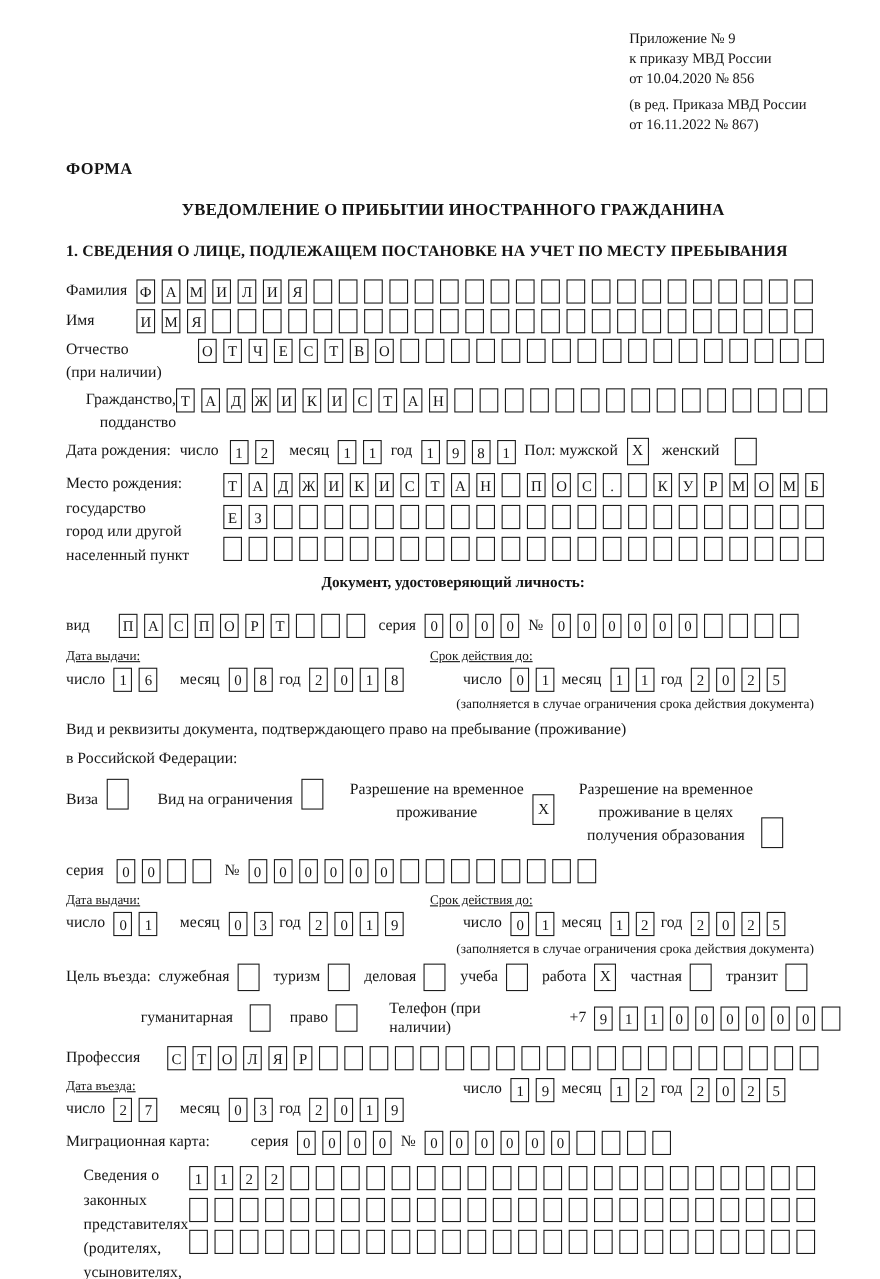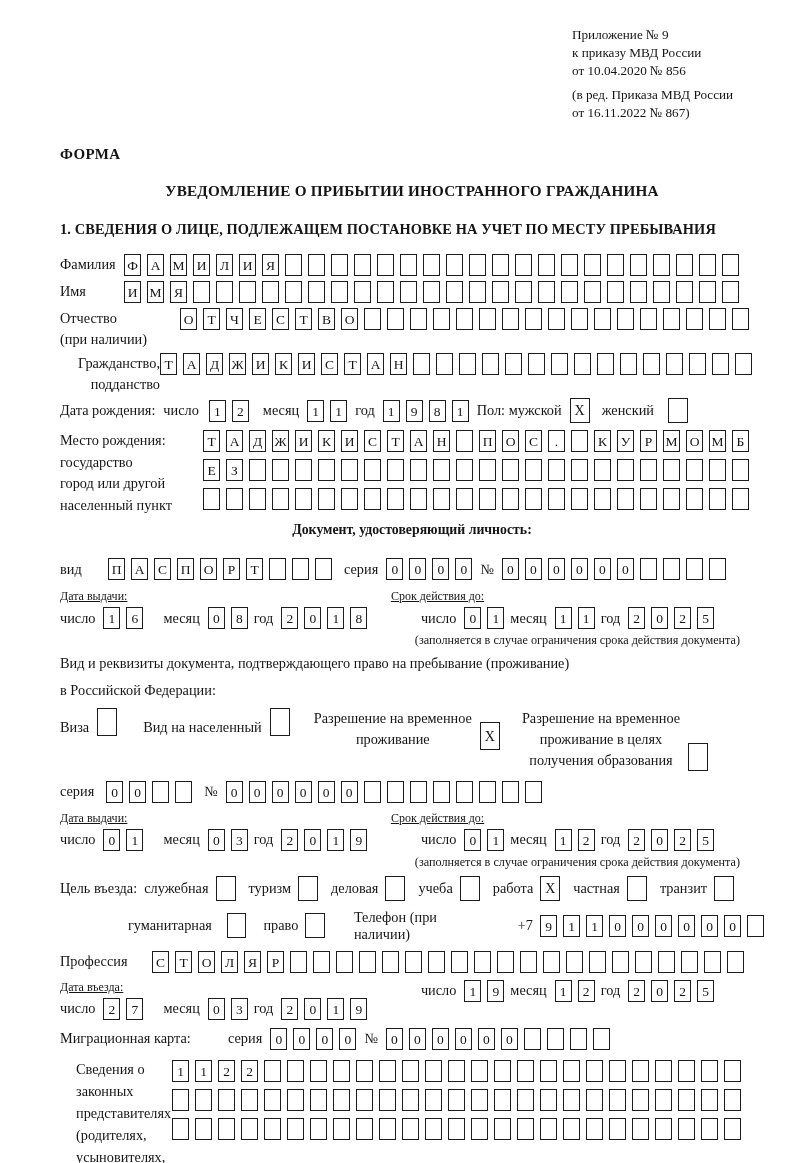--- a/index.html
+++ b/index.html
@@ -411,21 +411,21 @@
       <div>Вид и реквизиты документа, подтверждающего право на пребывание (проживание)</div>
       <div>в Российской Федерации:</div>
     </div>
 
     <div class="visa-row">
       <div class="visa-item">
         <span>Виза</span>
         <span class="chk" style="height:28px;line-height:27px;"></span>
       </div>
       <div class="visa-item" style="margin-left:26px;">
-        <span>Вид на населенный</span>
+        <span>Вид на ограничения</span>
         <span class="chk" style="height:28px;line-height:27px;"></span>
       </div>
       <div class="visa-item" style="margin-left:24px;">
         <div class="vtxt">
           <div>Разрешение на временное</div>
           <div>проживание</div>
         </div>
         <span class="chk" style="height:28px;line-height:27px;">X</span>
       </div>
       <div class="visa-item" style="margin-left:22px;">

